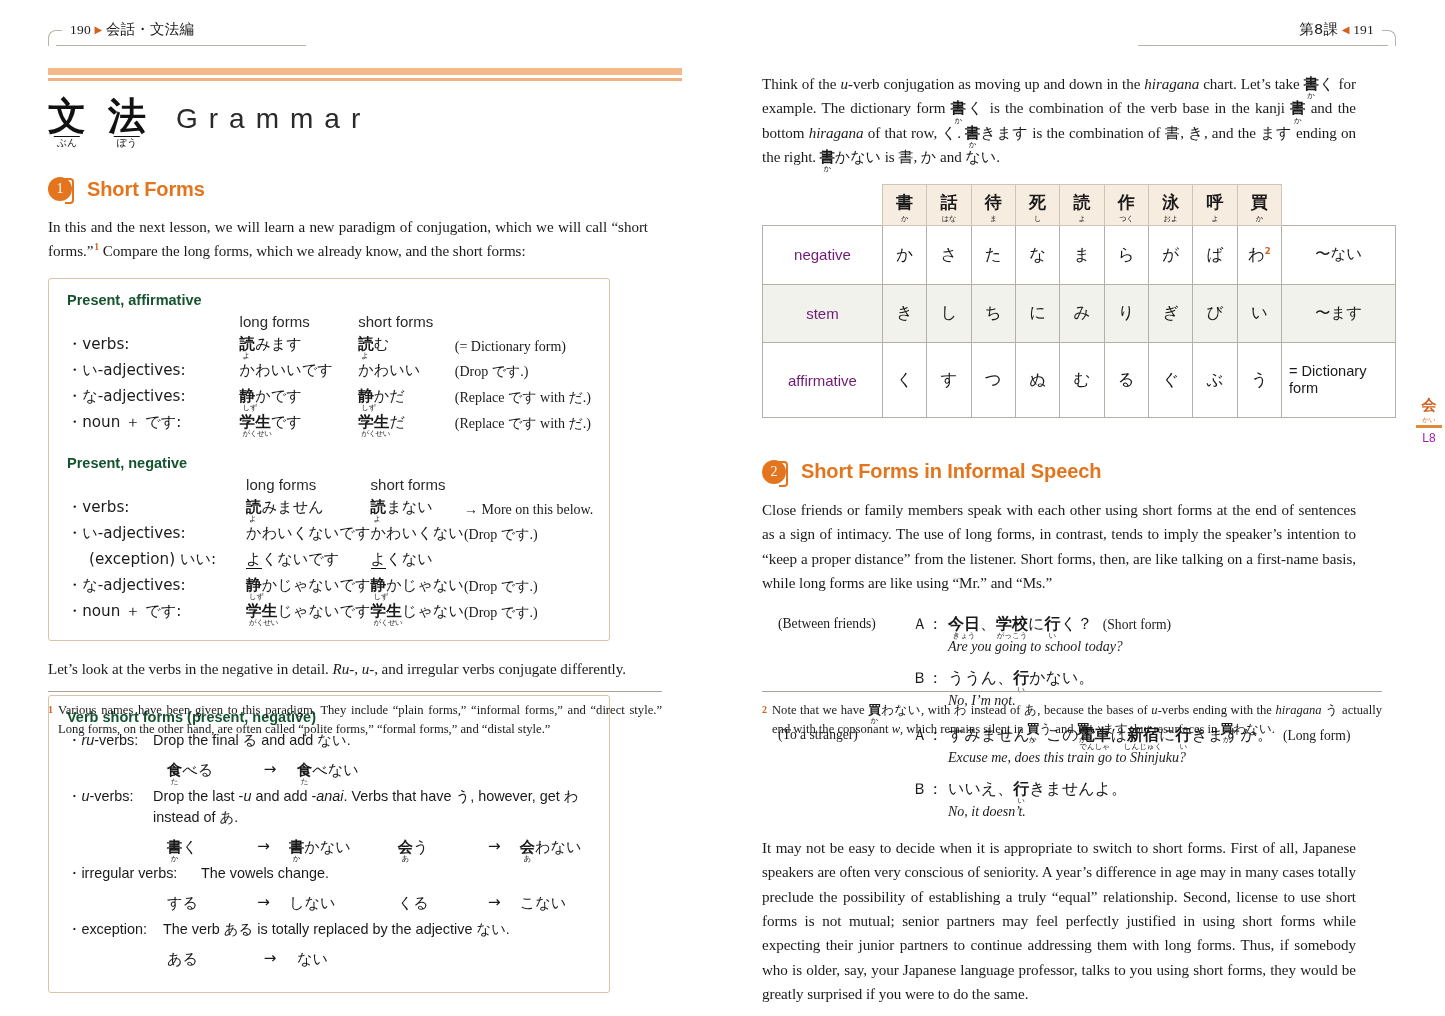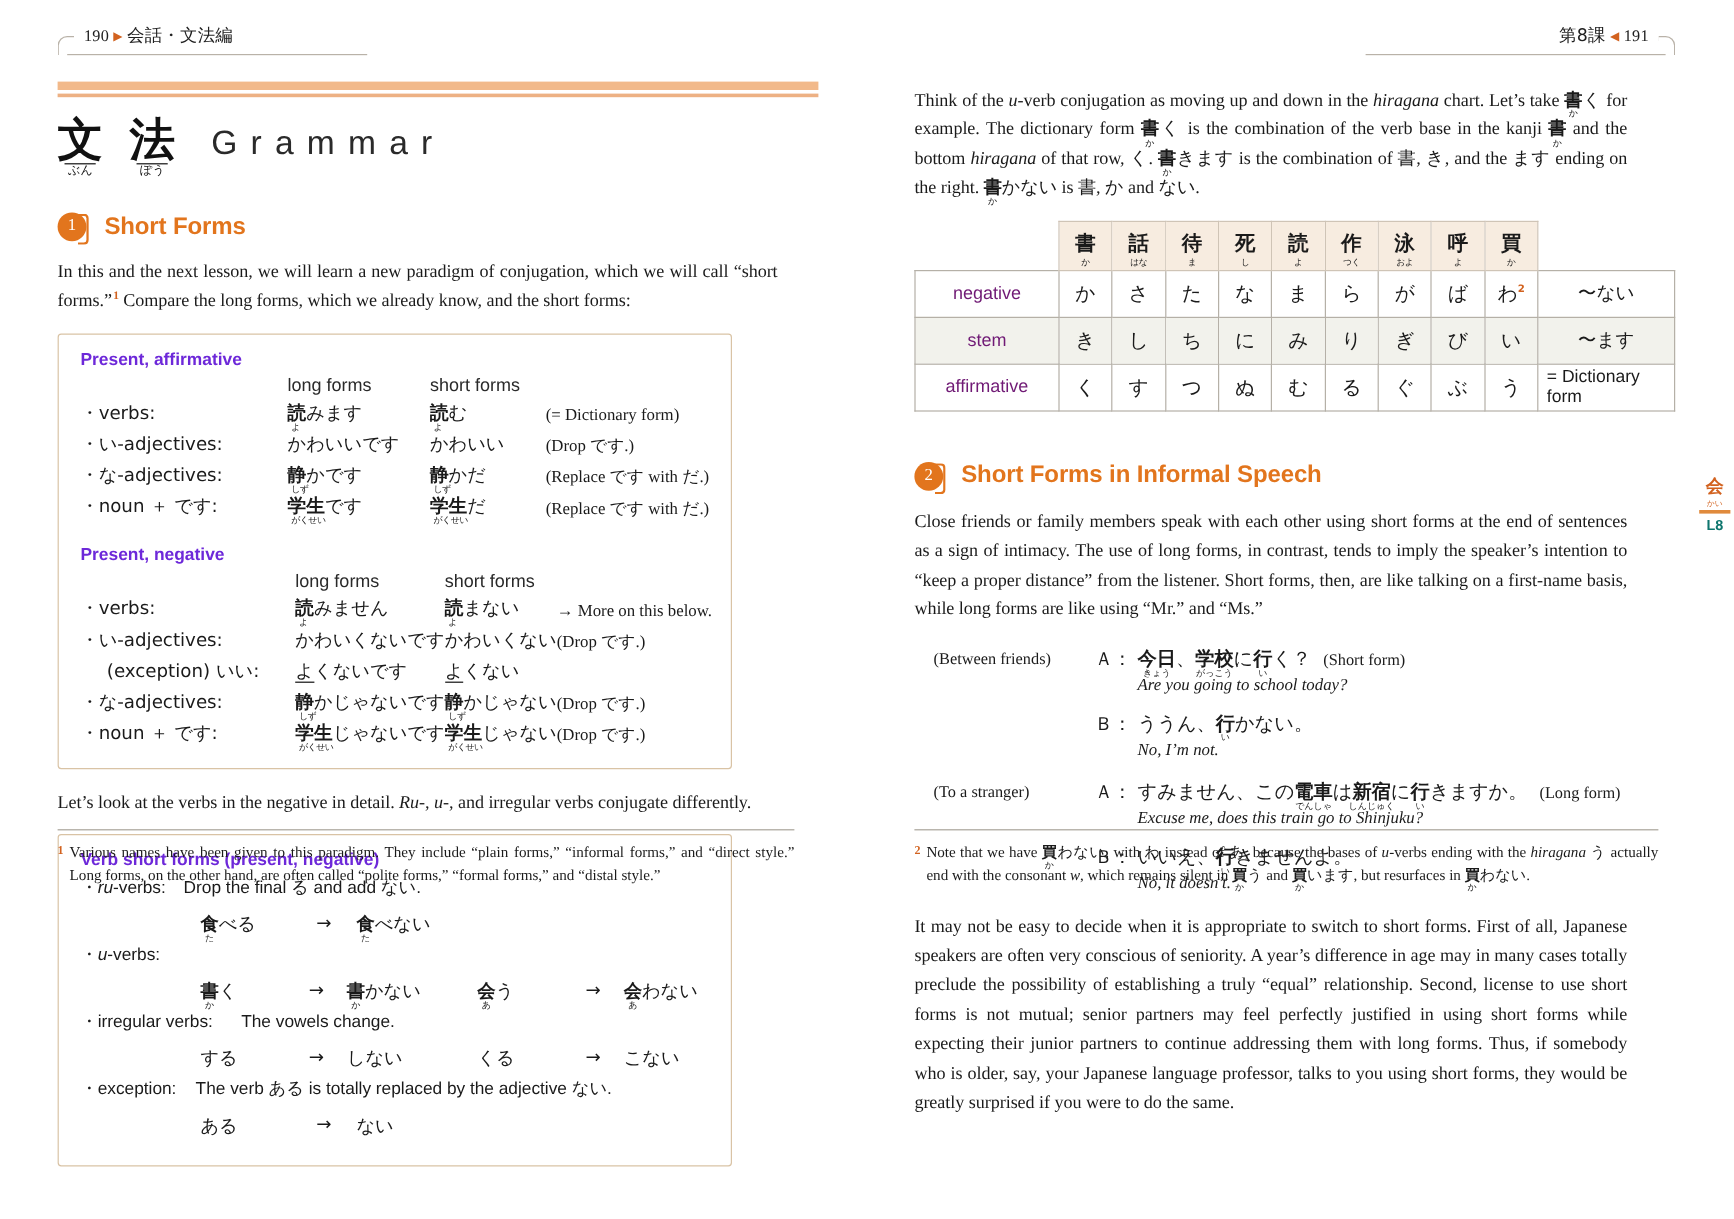--- a/index.html
+++ b/index.html
@@ -214,21 +214,21 @@
     border: 1.4px solid #d9c3a5;
     border-radius: 3px;
     padding: 13px 18px 14px 18px;
     box-sizing: border-box;
     background: #fff;
   }
   .ebox-label {
     font-family: "Liberation Sans", sans-serif;
     font-size: 14.5px;
     font-weight: 700;
-    color: #6d28d9;
+    color: #14532d;
     margin-bottom: 4px;
   }
   .ebox-label.second { margin-top: 18px; }
 
   table.forms {
     border-collapse: collapse;
     font-family: "Liberation Sans", sans-serif;
     font-size: 14.4px;
   }
   table.forms td {
@@ -376,21 +376,21 @@
   td.cell {
     width: 45px;
     font-size: 16.5px;
     height: 36px;
     position: relative;
   }
   td.tail {
     width: 104px;
     font-family: "DejaVu Sans", sans-serif;
     font-size: 15.5px;
-    padding: 0 7px;
+    padding: 20px 7px;
     line-height: 1.15;
   }
   td.tail.dict {
     font-family: "Liberation Sans", sans-serif;
     font-size: 14.6px;
     text-align: left;
   }
   tr.shade td { background: #f2f2ec; }
   sup.fnsm {
     color: #d2621f;
@@ -468,22 +468,21 @@
   }
   .sidetab-bar {
     margin: 9px auto 3px auto;
     width: 26px;
     height: 3px;
     background: #e08a3c;
   }
   .sidetab-l {
     font-family: "Liberation Sans", sans-serif;
     font-size: 12px;
-    color: #0f766e;
-    font-weight: bold;
+    color: #a21caf;
   }
 </style>
 </head>
 <body>
 
 <div class="spread">
 
   <div class="page page-left">
 
     <div class="runhead runhead-left">
@@ -616,20 +615,21 @@
         <div class="vtxt">Drop the final る and add ない.</div>
       </div>
       <div class="arrowline">
         <div class="col"><span class="rb">食<i>た</i></span>べる</div>
         <div class="ar">→</div>
         <div class="col"><span class="rb">食<i>た</i></span>べない</div>
       </div>
 
       <div class="vrow">
         <div class="vlab w-u">・<span class="it">u</span>-verbs:</div>
+        <div class="vtxt">Drop the last -<span class="it">u</span> and add -<span class="it">anai</span>. Verbs that have う, however, get わ<br><span>instead of あ.</span></div>
       </div>
       <div class="arrowline">
         <div class="col"><span class="rb">書<i>か</i></span>く</div>
         <div class="ar">→</div>
         <div class="col"><span class="rb">書<i>か</i></span>かない</div>
         <div class="gap"></div>
         <div class="col"><span class="rb">会<i>あ</i></span>う</div>
         <div class="ar">→</div>
         <div class="col"><span class="rb">会<i>あ</i></span>わない</div>
       </div>

